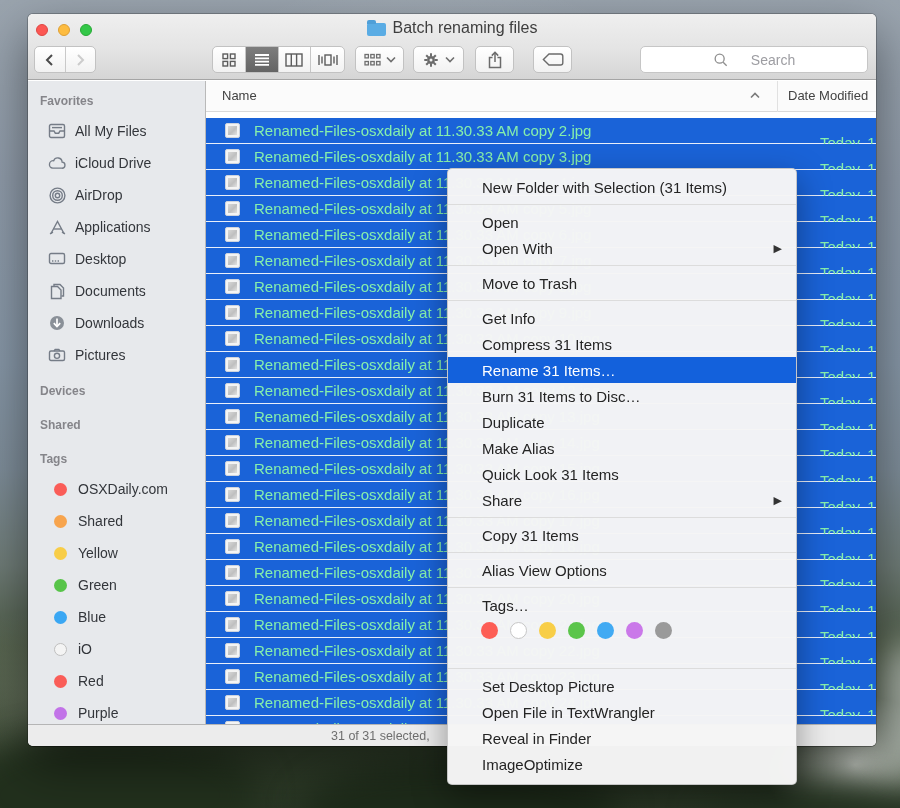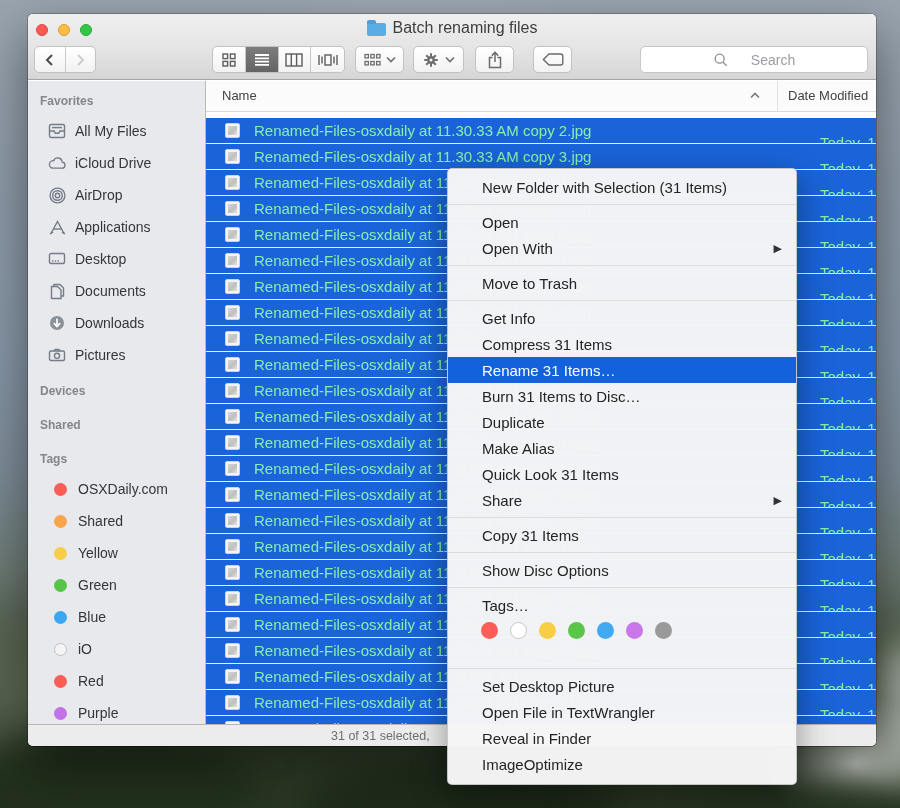--- a/index.html
+++ b/index.html
@@ -532,21 +532,21 @@
       <div class="menu-item">Compress 31 Items</div>
       <div class="menu-item highlighted">Rename 31 Items…</div>
       <div class="menu-item">Burn 31 Items to Disc…</div>
       <div class="menu-item">Duplicate</div>
       <div class="menu-item">Make Alias</div>
       <div class="menu-item">Quick Look 31 Items</div>
       <div class="menu-item">Share<span class="menu-arrow">▶</span></div>
       <div class="menu-sep"></div>
       <div class="menu-item">Copy 31 Items</div>
       <div class="menu-sep"></div>
-      <div class="menu-item">Show Disc Options</div>
+      <div class="menu-item">Alias View Options</div>
       <div class="menu-sep"></div>
       <div class="menu-item">Tags…</div>
       <div class="menu-dots">
         <span class="menu-dot" style="background: rgb(253, 94, 85);"></span>
         <span class="menu-dot outline"></span>
         <span class="menu-dot" style="background: rgb(248, 206, 71);"></span>
         <span class="menu-dot" style="background: rgb(91, 197, 74);"></span>
         <span class="menu-dot" style="background: rgb(65, 170, 243);"></span>
         <span class="menu-dot" style="background: rgb(202, 120, 233);"></span>
         <span class="menu-dot" style="background: rgb(154, 154, 154);"></span>

